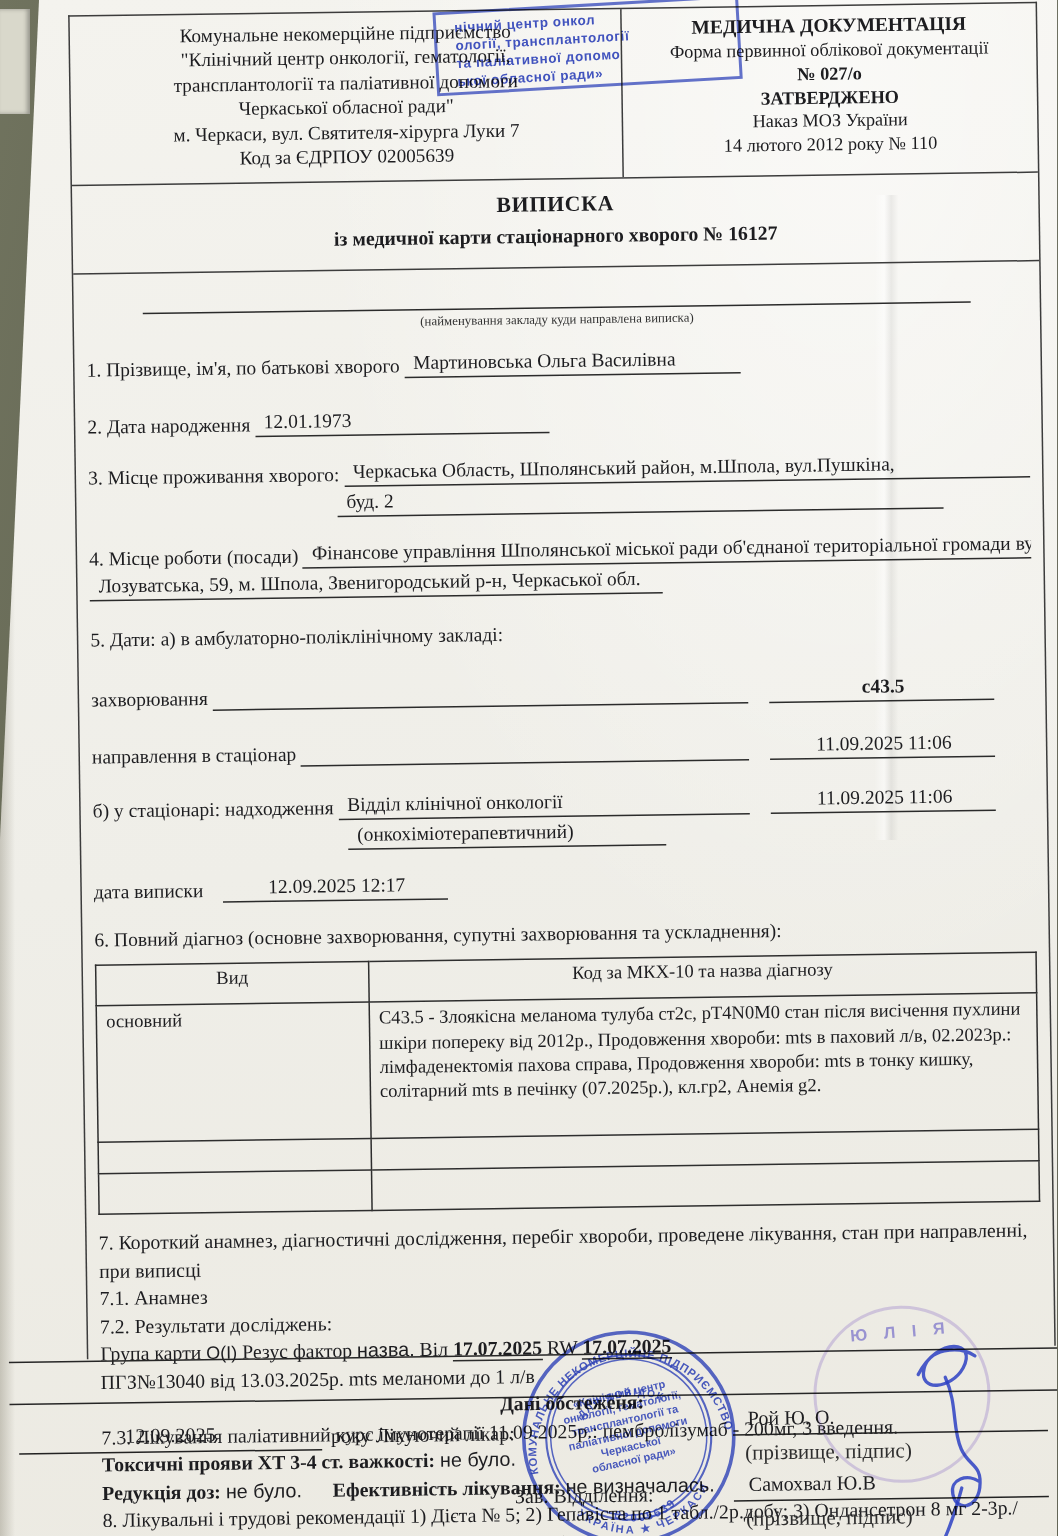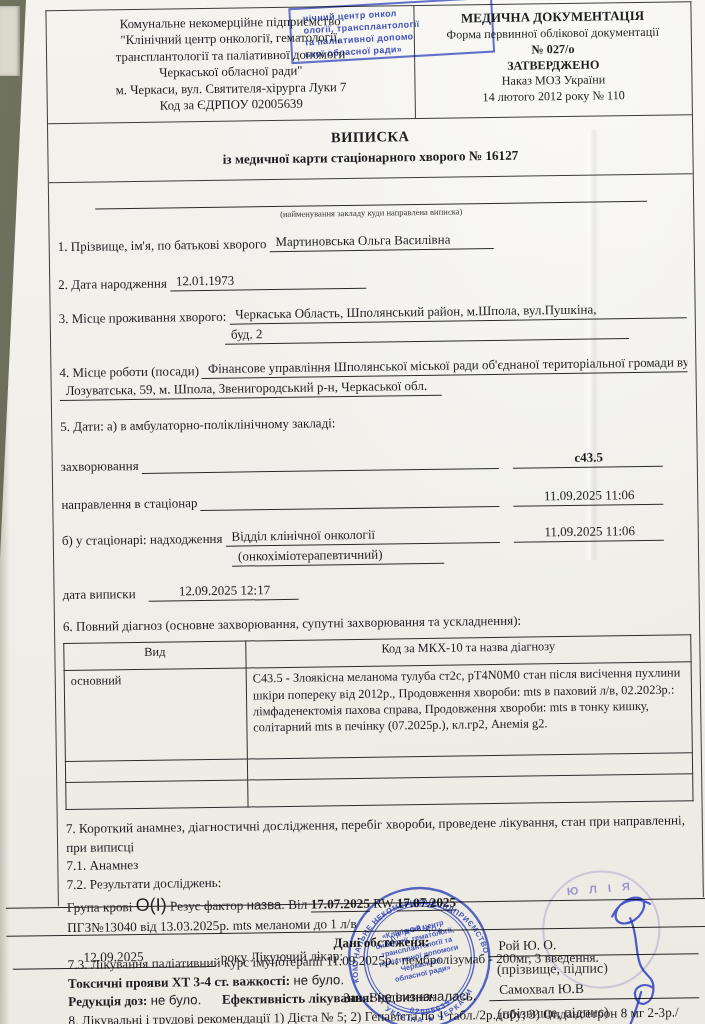--- a/index.html
+++ b/index.html
@@ -50,21 +50,21 @@
   table.diag .c1{width:29%;}
   table.diag .r1 td{height:86px;line-height:1.32;}
   table.diag .r2 td{height:16px;}
   table.diag .r3 td{height:22px;}
   
   .sect7{margin-top:10px;line-height:1.4;font-size:13.2px;}
   .sect7 p{margin:0;}
   .center-b{text-align:center;font-weight:bold;}
   .udate{border-bottom:1.2px solid #2b2b2b;font-weight:bold;}
   .mt6{margin-top:6px;} .mt8{margin-top:8px;} .mt4{margin-top:4px;}
-  .ogroup{font-size:18px;}
+  .ogroup{font-size:12px;}
   
   .rule-a{position:absolute;left:0;top:903px;width:703px;border-top:1.7px solid #262626;}
   .rule-b{position:absolute;left:0;top:931px;width:700px;border-top:1.7px solid #262626;}
   
   .sig-area{position:absolute;left:0;top:938px;width:705px;height:86px;font-size:13.4px;}
   .sig-dateline{position:absolute;left:6px;top:8px;width:202px;border-bottom:1.5px solid #222;
                 text-align:center;padding-bottom:2px;}
   .sig-doclabel{position:absolute;left:214px;top:10px;}
   .sig-headlabel{position:absolute;left:336px;top:52px;}
   .sig-uline{position:absolute;border-bottom:1.5px solid #222;width:210px;left:482px;padding:0 0 2px 10px;box-sizing:border-box;}
@@ -217,21 +217,21 @@
               <td></td>
             </tr>
           </tbody>
             </table>
 
           <div class="sect7">
             <p style="margin-top:6px">7. Короткий анамнез, діагностичні дослідження, перебіг хвороби, проведене лікування, стан при направленні, при виписці</p>
             <p>7.1. Анамнез</p>
             <p>7.2. Результати досліджень:</p>
             <p>
-              <span>Група крові</span>
+              <span>Група карти</span>
               <span class="sans ogroup">O(I)</span>
               <span>Резус фактор</span>
               <span class="sans">назва.</span>
               <span>Віл</span>
               <span class="udate">17.07.2025</span>
               <span>RW</span>
               <span class="udate">17.07.2025</span>
             </p>
             <p>ПГЗ№13040 від 13.03.2025р. mts меланоми до 1 л/в</p>
             <p class="center-b">Дані обстеженя:</p>

